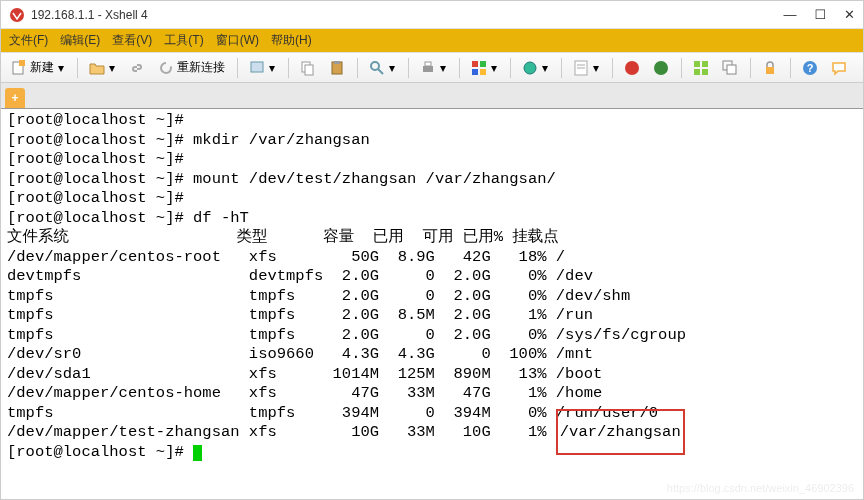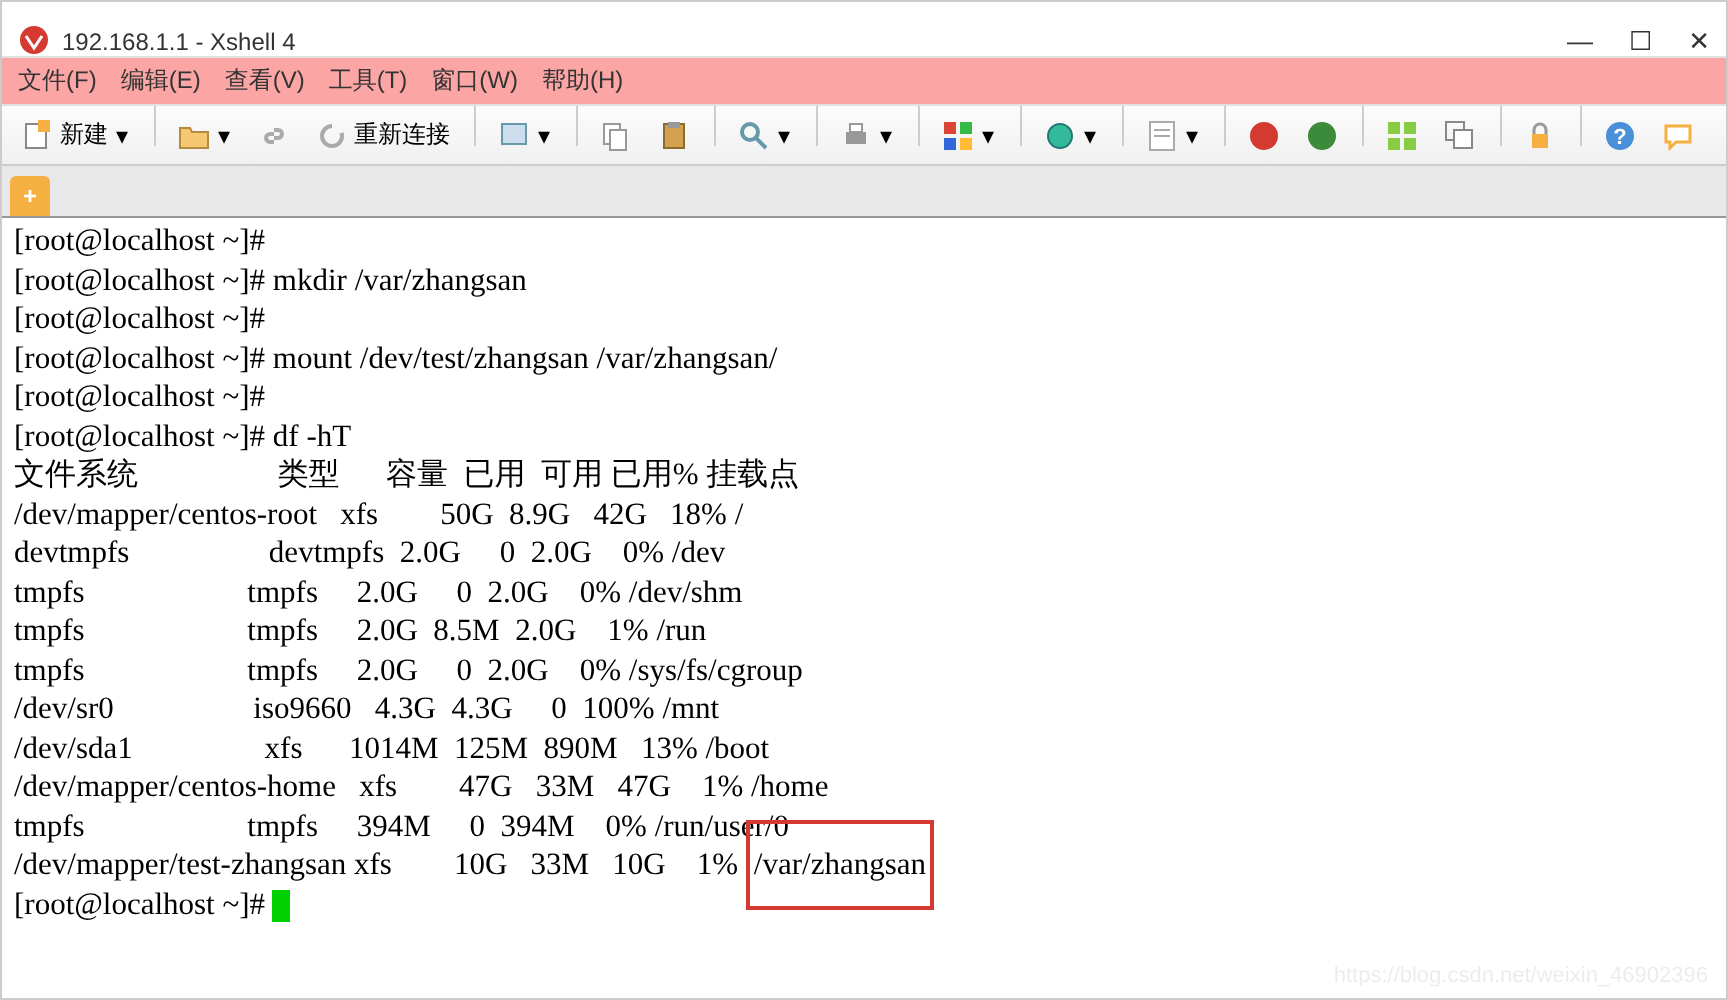--- a/index.html
+++ b/index.html
@@ -1,34 +1,34 @@
 <!DOCTYPE html>
 <html><head>
 <meta charset="utf-8">
 <style>
 * { margin: 0; padding: 0; box-sizing: border-box; }
 body { font-family: "Microsoft YaHei", Arial, sans-serif; font-size: 12px; background: #fff; width: 864px; height: 500px; overflow: hidden; border: 1px solid #ccc; }
-.titlebar { height: 28px; display: flex; align-items: flex-end; padding: 0 8px; background: #fff; border-bottom: 1px solid #e0e0e0; }
+.titlebar { height: 28px; display: flex; align-items: center; padding: 0 8px; background: #fff; border-bottom: 1px solid #e0e0e0; }
 .titlebar .app-icon { width: 16px; height: 16px; margin-right: 6px; }
 .titlebar .title { flex: 1; font-size: 12px; color: #333; }
 .titlebar .win-controls { display: flex; gap: 18px; }
 .titlebar .win-btn { cursor: default; font-size: 13px; color: #333; }
-.menubar { height: 24px; display: flex; align-items: center; padding: 0 8px; gap: 12px; background: #fca5a5; border-bottom: 1px solid #e0e0e0; }
+.menubar { height: 24px; display: flex; align-items: center; padding: 0 8px; gap: 12px; background: #eab308; border-bottom: 1px solid #e0e0e0; }
 .menubar .menu-item { font-size: 12px; color: #333; }
-.toolbar { height: 30px; display: flex; padding: 0 6px; gap: 4px; background: linear-gradient(#fcfcfc,#f0f0f0); border-bottom: 1px solid #ccc; }
+.toolbar { height: 30px; display: flex; align-items: center; padding: 0 6px; gap: 4px; background: linear-gradient(#fcfcfc,#f0f0f0); border-bottom: 1px solid #ccc; }
 .toolbar .btn { display: inline-flex; align-items: center; gap: 3px; padding: 2px 4px; border-right: 1px solid transparent; }
 .toolbar .sep { width: 1px; height: 20px; background: #ccc; margin: 0 3px; }
 .toolbar svg { width: 16px; height: 16px; }
 .toolbar .dd { width: 8px; height: 16px; display: inline-flex; align-items: center; justify-content: center; }
 .tabbar { height: 26px; display: flex; align-items: flex-end; padding: 2px 4px 0; background: #e8e8e8; border-bottom: 1px solid #999; }
 .tabbar .plus { width: 20px; height: 20px; background: #f5b041; border-radius: 3px 3px 0 0; display: flex; align-items: center; justify-content: center; margin-right: 4px; font-weight: bold; color: #fff; }
 .tabbar .tab { height: 22px; display: flex; align-items: center; padding: 0 8px; background: #fff; border: 1px solid #999; border-bottom: none; border-radius: 3px 3px 0 0; gap: 6px; }
 .tabbar .dot { width: 7px; height: 7px; border-radius: 50%; background: #3bb24a; }
 .tabbar .close { font-size: 12px; color: #666; }
-.terminal { padding: 2px 6px 6px; font-family: Liberation Serif, serif; font-size: 15.5px; line-height: 19.5px; color: #000; white-space: pre; }
+.terminal { padding: 2px 6px 6px; font-family: Liberation Mono, monospace; font-size: 15.5px; line-height: 19.5px; color: #000; white-space: pre; }
 .terminal .row { display: block; }
 .cursor { display: inline-block; width: 9px; height: 16px; background: #00d000; vertical-align: text-bottom; }
 .highlight { border: 2px solid #d43a2f; padding: 12px 2px; }
 .watermark { position: absolute; right: 10px; bottom: 6px; font-size: 11px; color: rgba(0,0,0,0.08); }
 </style>
 </head>
 <body>
 
 <div class="titlebar">
   <span class="app-icon">

